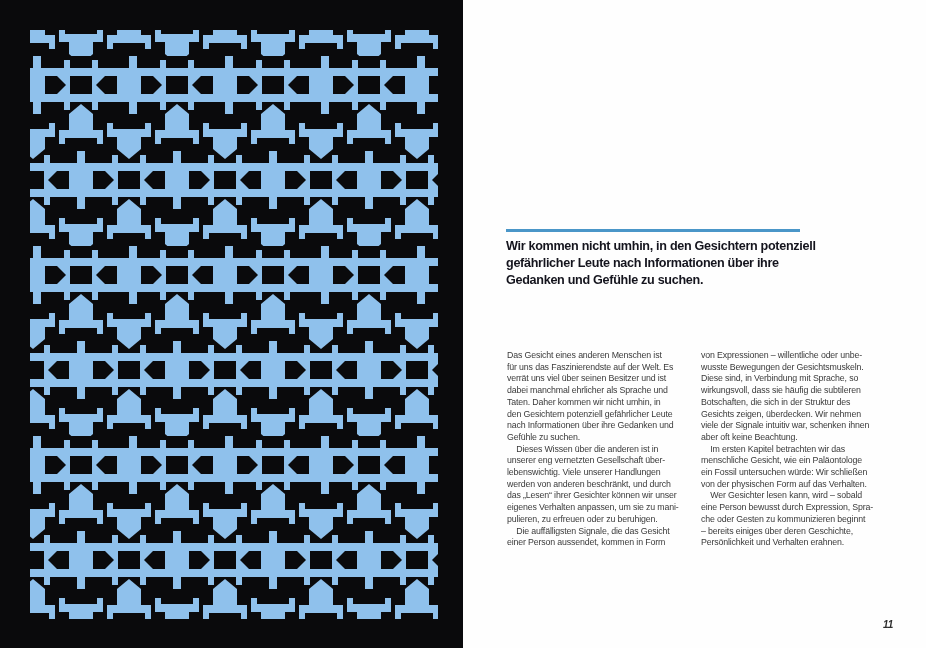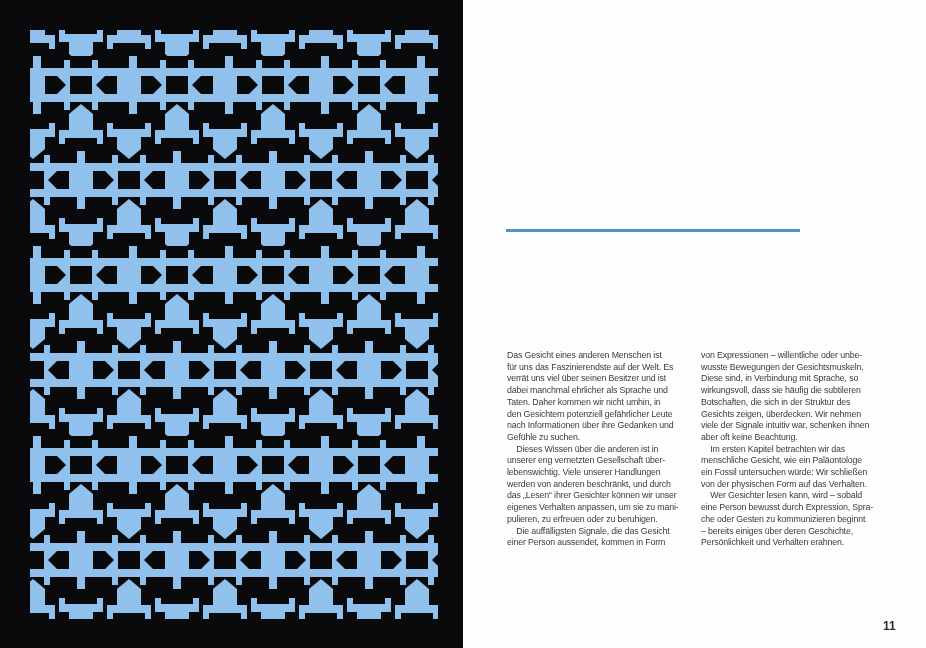--- a/index.html
+++ b/index.html
@@ -8,21 +8,21 @@
   .left-page svg{display:block;}
   .right-page{position:absolute;left:463px;top:0;width:463px;height:648px;background:#fefefe;}
   .rule{position:absolute;left:43px;top:229px;width:294px;height:3px;background:#4a96c8;}
   .heading{position:absolute;left:43px;top:238px;margin:0;width:380px;
            font-size:12.6px;font-weight:bold;line-height:17.2px;color:#14141d;
            letter-spacing:-0.3px;white-space:pre;}
   .col{position:absolute;top:350px;font-size:8.8px;line-height:11.7px;color:#3a3a3a;
        letter-spacing:-0.15px;white-space:pre;}
   .col1{left:44px;}
   .col2{left:238px;}
-  .pageno{position:absolute;left:420px;top:619px;font-size:12px;font-weight:bold;color:#2e2e2e;}
+  .pageno{position:absolute;left:420px;top:619px;font-size:10px;font-weight:bold;color:#2e2e2e;font-style:italic;}
 </style>
 </head>
 <body>
 
 <div class="spread">
 
   <div class="left-page">
     <svg width="463" height="648" viewBox="0 0 463 648">
       <defs>
         <pattern id="tile" width="96" height="190" patternUnits="userSpaceOnUse" patternTransform="translate(33,56)">
@@ -81,20 +81,23 @@
           <use href="#u" x="96"></use>
         </pattern>
       </defs>
       <rect x="0" y="0" width="463" height="648" fill="#0a0a0c"></rect>
       <rect x="30" y="30" width="408" height="589" fill="url(#tile)"></rect>
     </svg>
   </div>
 
   <div class="right-page">
     <div class="rule"></div>
+    <h1 class="heading">Wir kommen nicht umhin, in den Gesichtern potenziell
+gefährlicher Leute nach Informationen über ihre
+Gedanken und Gefühle zu suchen.</h1>
     <div class="col col1">Das Gesicht eines anderen Menschen ist
 für uns das Faszinierendste auf der Welt. Es
 verrät uns viel über seinen Besitzer und ist
 dabei manchmal ehrlicher als Sprache und
 Taten. Daher kommen wir nicht umhin, in
 den Gesichtern potenziell gefährlicher Leute
 nach Informationen über ihre Gedanken und
 Gefühle zu suchen.
     Dieses Wissen über die anderen ist in
 unserer eng vernetzten Gesellschaft über-

